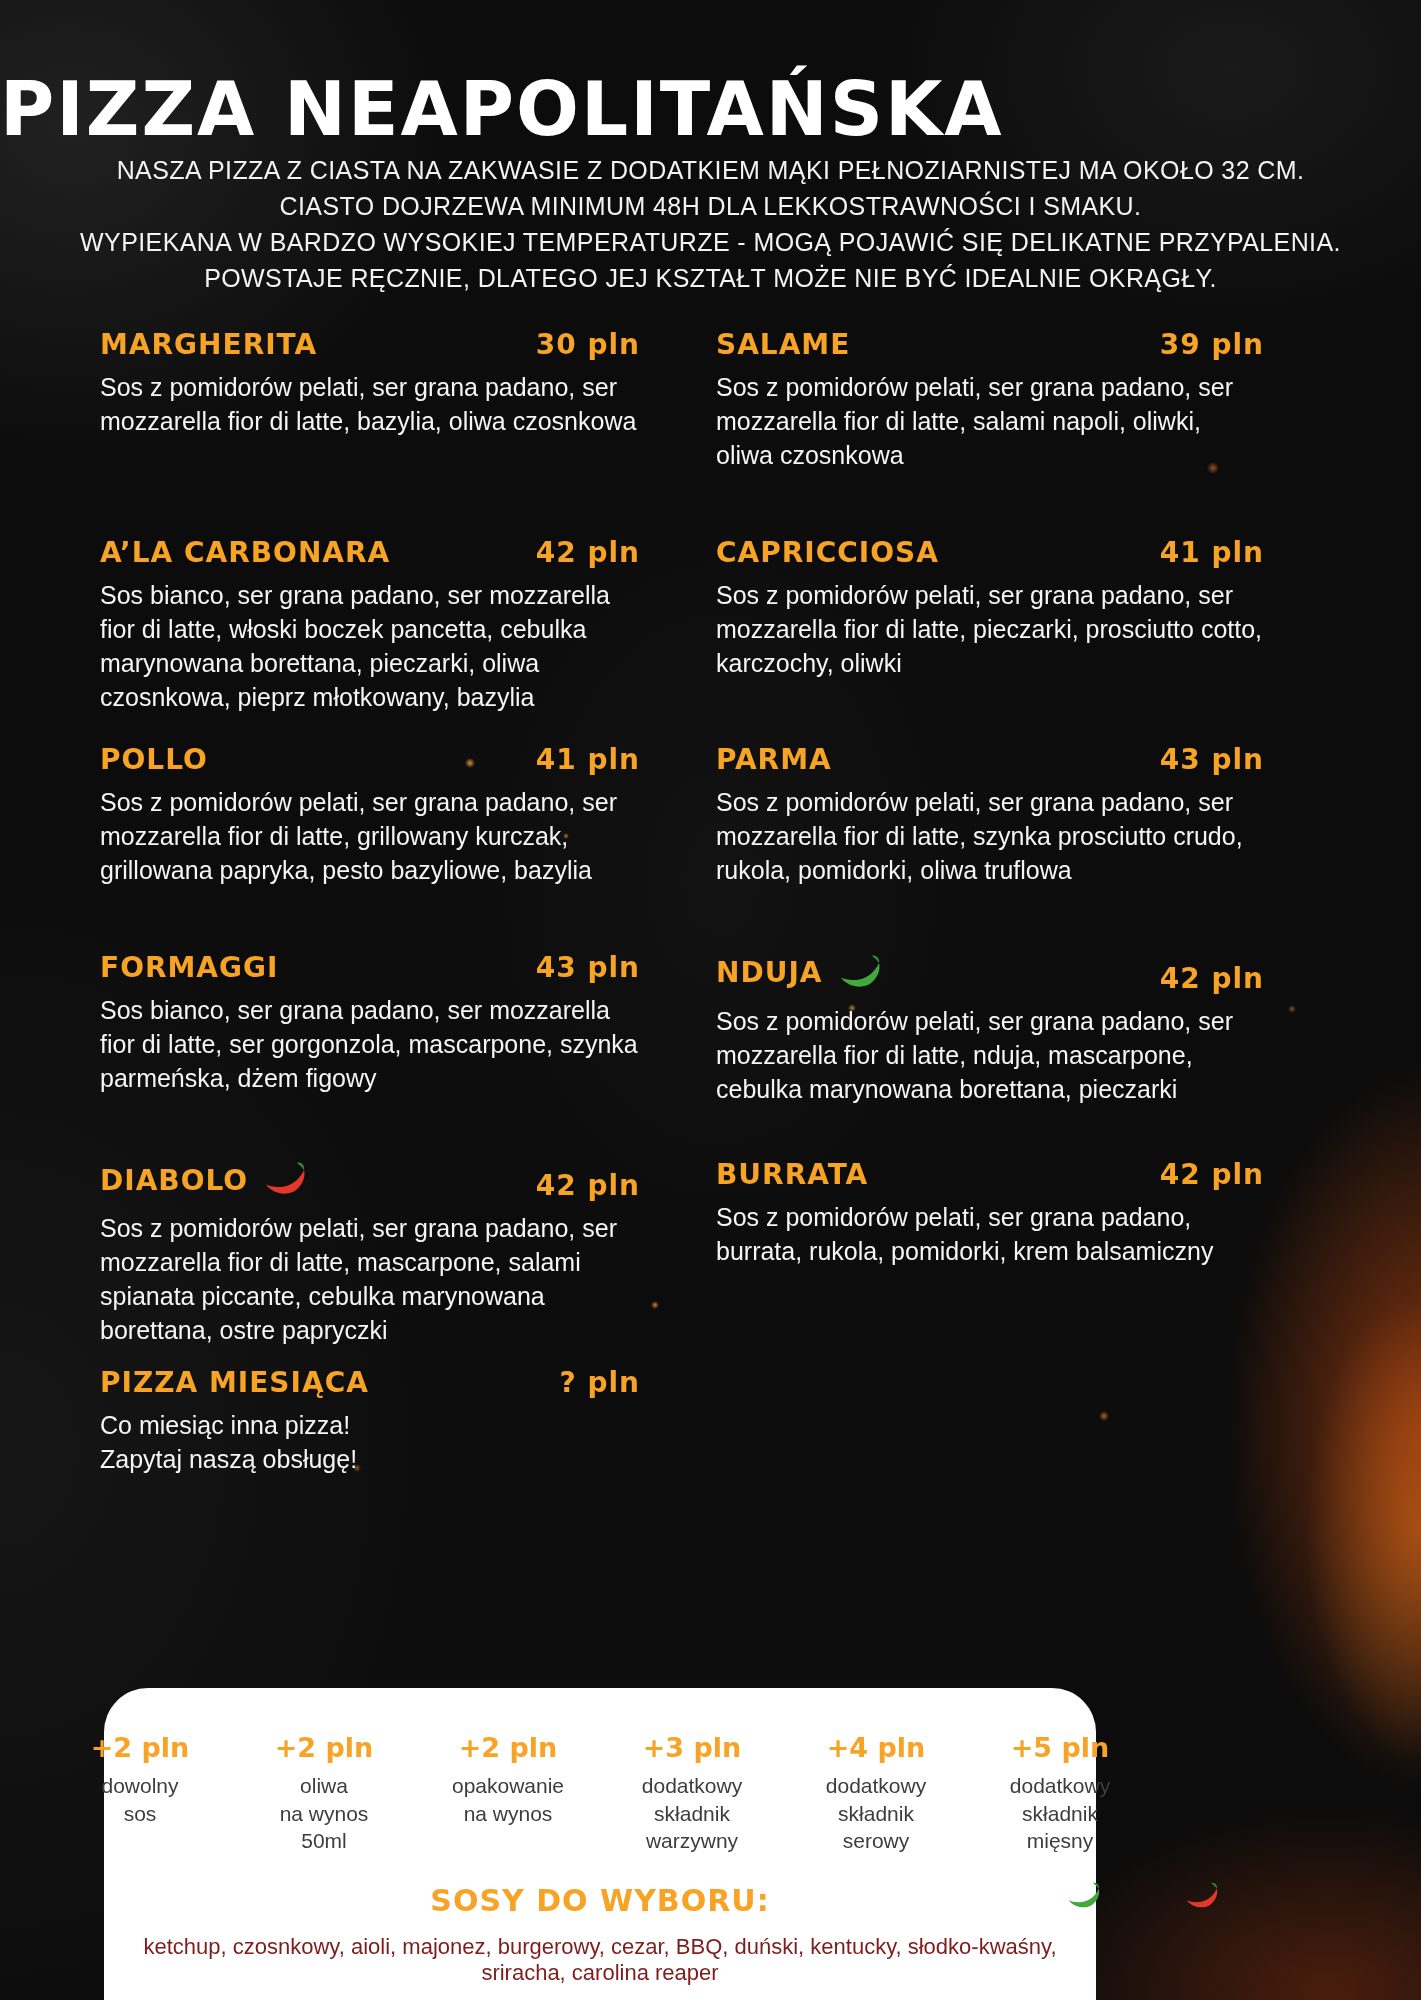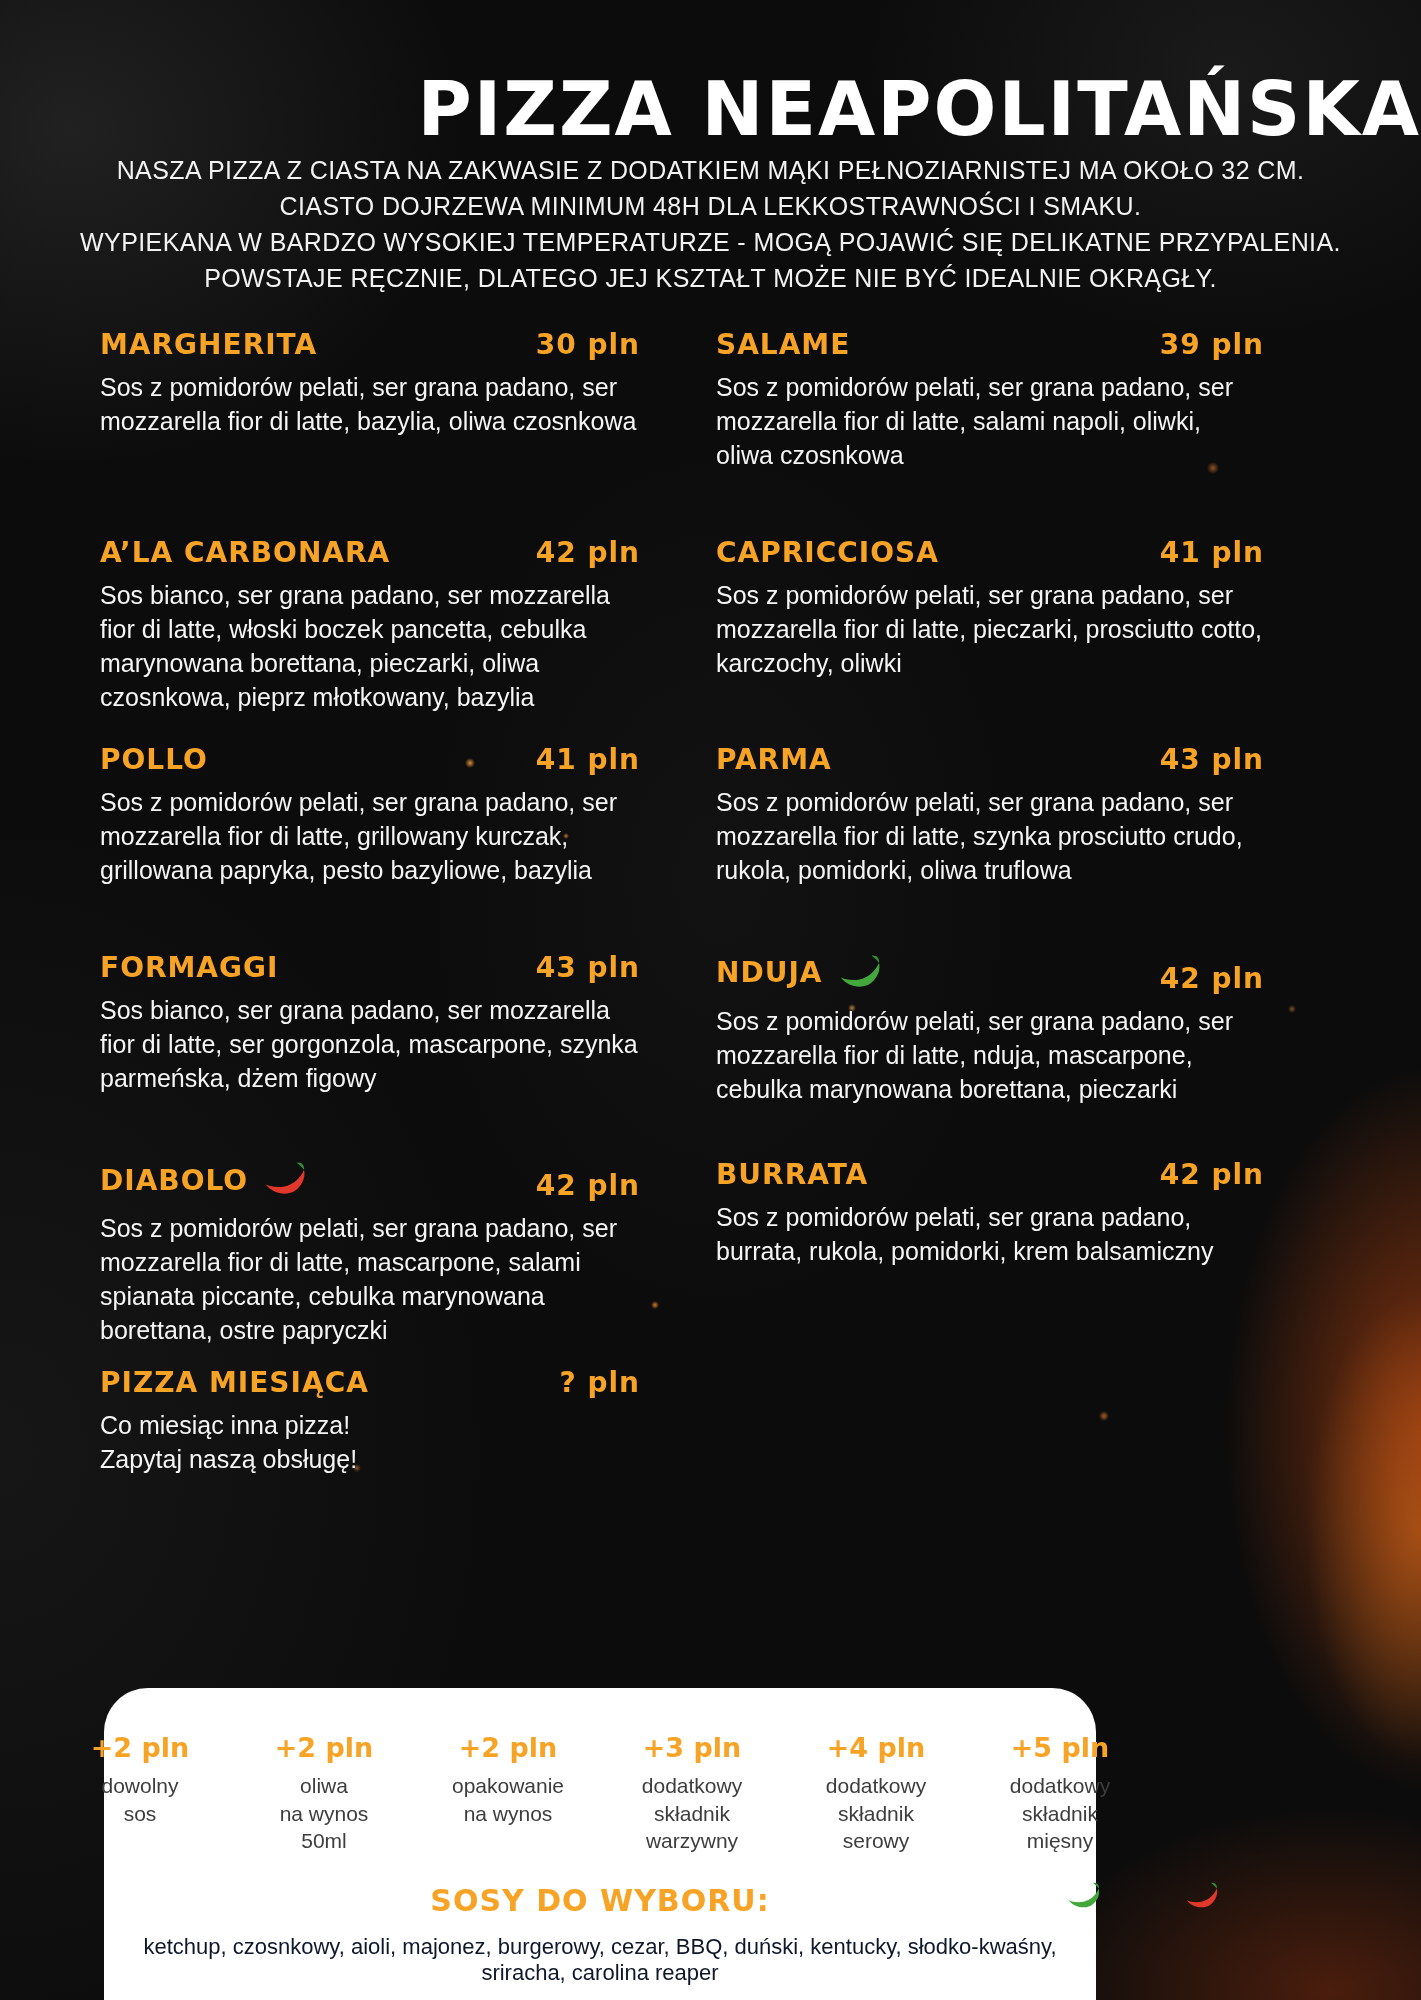--- a/index.html
+++ b/index.html
@@ -26,21 +26,21 @@
       radial-gradient(circle 4px at 357px 1468px, rgba(240,140,50,0.55), rgba(240,140,50,0) 100%),
       radial-gradient(circle 4px at 1292px 1009px, rgba(240,150,60,0.5), rgba(240,150,60,0) 100%),
       
       radial-gradient(ellipse 560px 480px at 70px 130px, rgba(135,135,140,0.17), rgba(135,135,140,0) 70%),
       radial-gradient(ellipse 520px 380px at 1230px 70px, rgba(120,120,126,0.13), rgba(120,120,126,0) 70%),
       radial-gradient(ellipse 700px 900px at 0px 1450px, rgba(110,110,116,0.10), rgba(110,110,116,0) 70%),
       radial-gradient(ellipse 420px 620px at 720px 880px, rgba(100,100,106,0.07), rgba(100,100,106,0) 70%);
   }
   .title {
     margin-top:66px;
-    text-align:right;
+    text-align:left;
     font-family:"DejaVu Sans", sans-serif;
     font-weight:bold;
     font-size:74px;
     letter-spacing:2px;
     color:#ffffff;
   }
   .intro {
     text-align:center;
     color:#f3f3f3;
     font-size:25px;
@@ -111,21 +111,21 @@
   .sauces-title {
     font-family:"DejaVu Sans", sans-serif;
     font-weight:bold;
     font-size:30px;
     color:#F7A326;
     letter-spacing:1px;
   }
   .sauces-list {
     margin-top:16px;
     font-size:22px;
-    color:#0f172a;
+    color:#7f1d1d;
     text-align:center;
   }
   .chili-pos-green { position:absolute; left:948px; top:-4px; }
   .chili-pos-red   { position:absolute; left:1066px; top:-4px; }
 </style>
 </head>
 <body>
 
 <div class="page">
 

